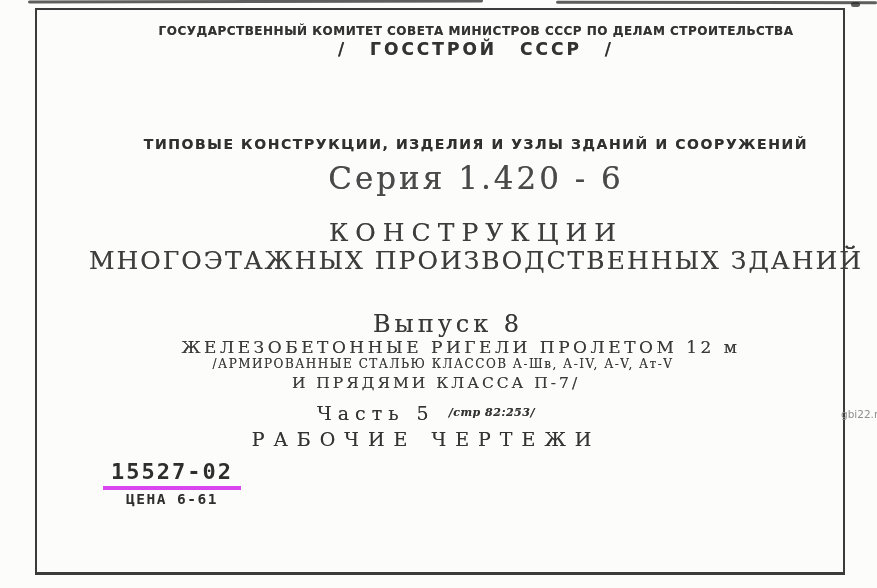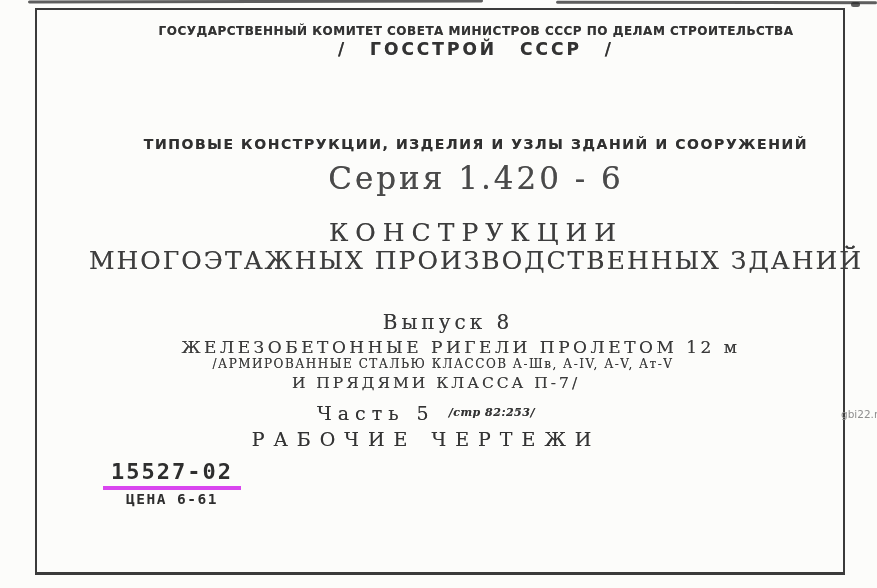--- a/index.html
+++ b/index.html
@@ -57,21 +57,21 @@
   .title1       { top: 218px; font-size: 25px;   letter-spacing: 7px; color: #3d3d3d; }
   .title2       { top: 246px; font-size: 25px;   letter-spacing: 2px; color: #3d3d3d; }
   .title3       { top: 274px; font-size: 25px;   letter-spacing: 5px; word-spacing: 8px; color: #3d3d3d; }
   .mult {
     font-size: 14px;
     position: relative;
     top: -8px;
     letter-spacing: 0;
     padding: 0 2px;
   }
-  .issue        { top: 310px; font-size: 20px;   letter-spacing: 4px; color: #383838; transform: translateX(-28px); }
+  .issue        { top: 310px; font-size: 24px;   letter-spacing: 4px; color: #383838; transform: translateX(-28px); }
   .sub1         { top: 337px; font-size: 17px;   letter-spacing: 3.5px; color: #3a3a3a; transform: translateX(-35px); margin-left: 20px; }
   .sub2         { top: 357px; font-size: 12px; letter-spacing: 1.5px; color: #3a3a3a; transform: translateX(-33px); }
   .sub3         { top: 374px; font-size: 15.5px; letter-spacing: 3px; color: #3a3a3a; transform: translateX(-40px); }
   .part-row     { top: 402px; font-size: 19px;   letter-spacing: 6px; color: #333; transform: translateX(-50px); }
   .pages-note {
     font-size: 11px;
     font-style: italic;
     letter-spacing: 0.5px;
     position: relative;
     top: -4px;

